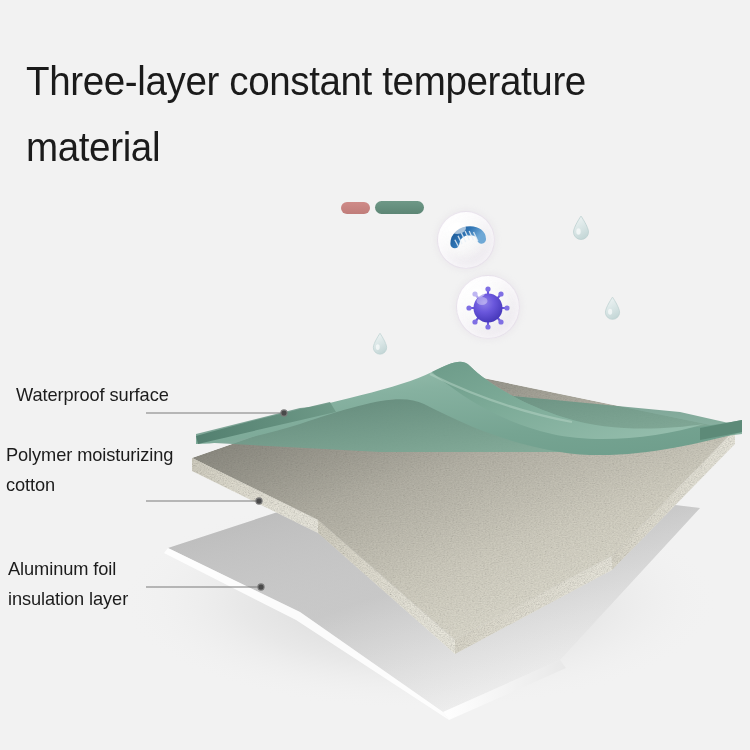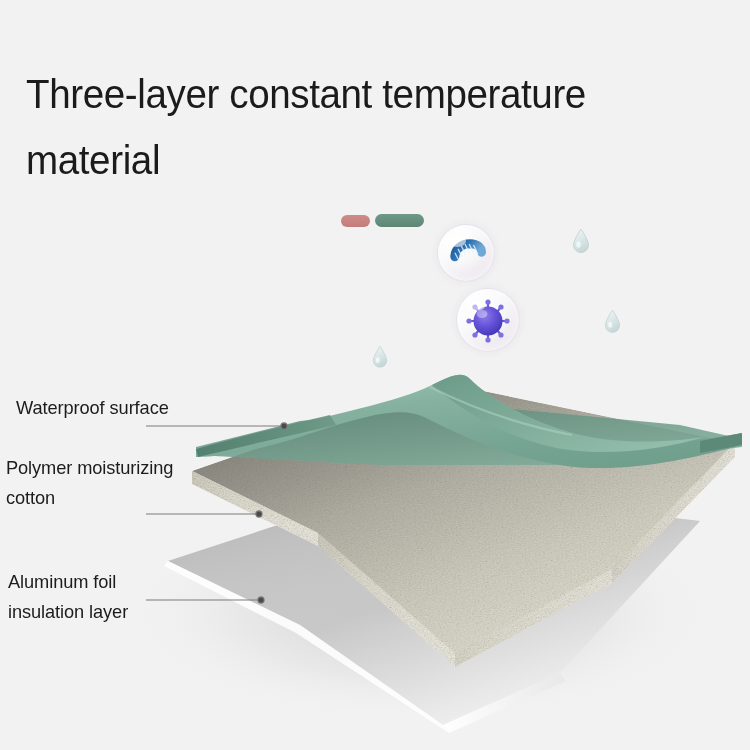--- a/index.html
+++ b/index.html
@@ -7,21 +7,20 @@
     width:750px;height:750px;
     background:#f2f2f2;
     font-family:"Liberation Sans", sans-serif;
     overflow:hidden;
     position:relative;
   }
   #stage{
     position:absolute;inset:0;
     width:750px;height:610px;
     background:#f2f2f2;
-    margin-top:13px;
   }
 
   
   .title{
     position:absolute;
     left:26px; top:48px;
     width:712px;
     font-size:41px;
     line-height:1.62;
     letter-spacing:-0.4px;

